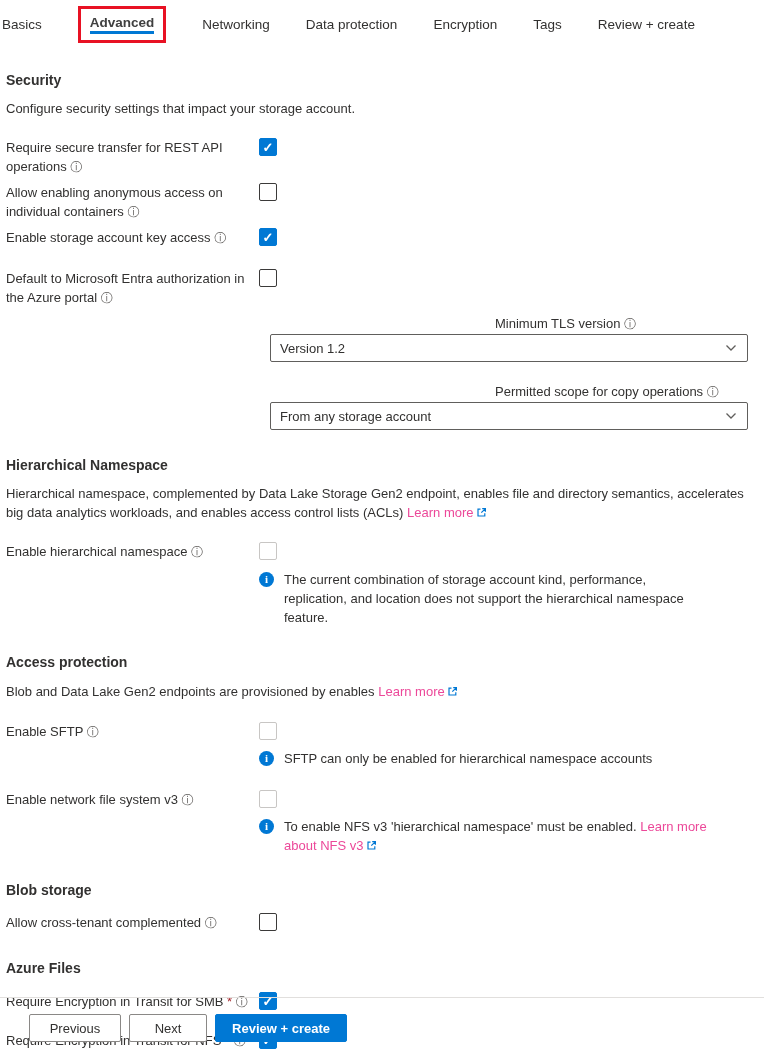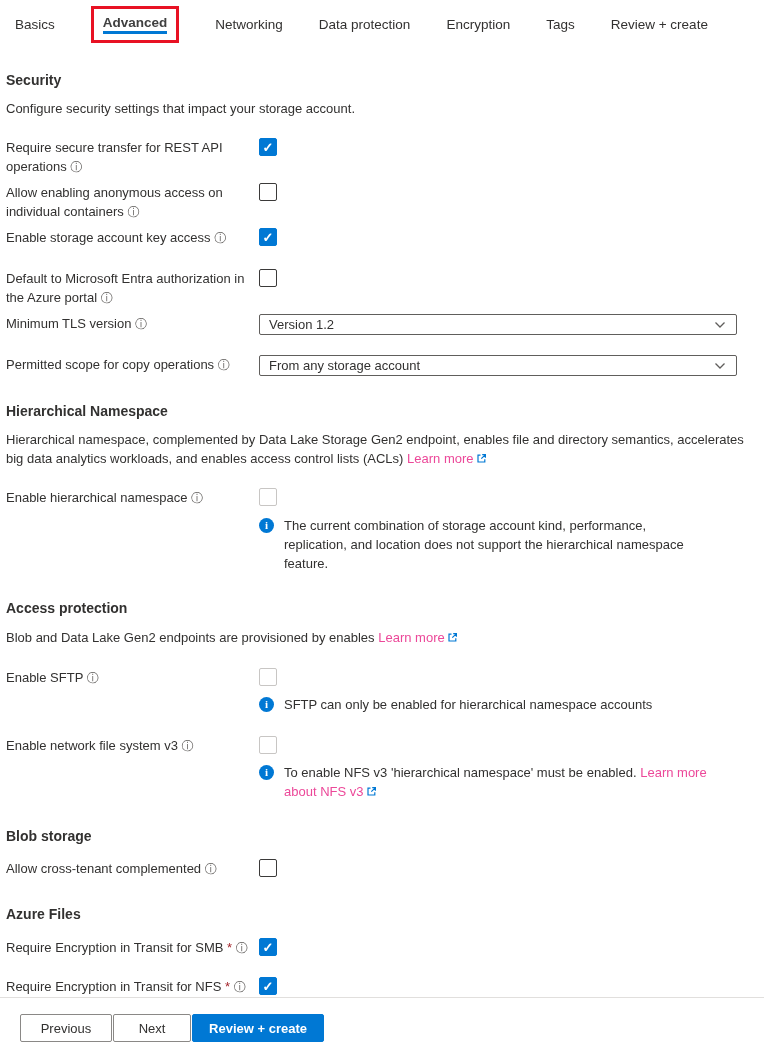--- a/index.html
+++ b/index.html
@@ -5,67 +5,67 @@
   * { box-sizing: border-box; }
   html, body { margin: 0; padding: 0; }
   body {
     width: 764px; height: 1050px; position: relative; overflow: hidden;
     background: #ffffff; color: #323130;
     font-family: "Liberation Sans", sans-serif; font-size: 13px;
   }
   .page { padding: 0 16px 0 6px; }
 
   
-  .tabs { display: flex; align-items: center; gap: 36px; height: 48px; padding-left: 15px; }
+  .tabs { display: flex; align-items: center; gap: 36px; height: 48px; padding-left: 2px; }
   .tab { font-size: 13.5px; color: #323130; white-space: nowrap; cursor: pointer; }
   .adv-box { border: 3px solid #e81123; padding: 6px 9px 10px; position: relative; }
   .tab.active { font-weight: 700; color: #404040; }
   .tab-underline { position: absolute; left: 9px; right: 9px; bottom: 6px; height: 3px; background: #0078d4; }
 
   
   .section-title { font-size: 14px; font-weight: 700; color: #323130; line-height: 16px; }
   .desc { line-height: 19px; max-width: 740px; }
   .row { display: flex; align-items: flex-start; }
-  .row-center { align-items: flex-start; }
+  .row-center { align-items: flex-end; flex-direction: column; }
   .lbl-cell { width: 253px; flex-shrink: 0; line-height: 19px; padding-right: 10px; }
   .tip { color: #605e5c; font-size: 12px; cursor: pointer; }
   .req { color: #a4262c; }
 
   
   .checkbox {
     width: 18px; height: 18px; border: 1px solid #3b3a39; border-radius: 2px;
     display: flex; align-items: center; justify-content: center; background: #fff; cursor: pointer;
     flex-shrink: 0;
   }
   .checkbox .check-glyph { display: none; color: #fff; font-size: 13px; font-weight: 700; line-height: 1; }
   .checkbox.checked { background: #0078d4; border-color: #0078d4; }
   .checkbox.checked .check-glyph { display: block; }
   .checkbox.disabled { border-color: #c8c6c4; cursor: default; }
 
   
   .dropdown {
-    width: 478px; height: 21px; border: 1px solid #605e5c; border-radius: 2px; background: #fff;
+    width: 478px; height: 28px; border: 1px solid #605e5c; border-radius: 2px; background: #fff;
     display: flex; align-items: center; justify-content: space-between; padding: 0 9px; cursor: pointer;
   }
   .dd-value { line-height: 1; }
 
   
   .info-msg { display: flex; gap: 10px; margin-left: 253px; max-width: 452px; line-height: 19px; }
   .info-badge {
     width: 15px; height: 15px; margin-top: 2px; border-radius: 50%; background: #0078d4; color: #fff;
     font-size: 11px; font-weight: 700; font-family: "Liberation Serif", serif;
     display: flex; align-items: center; justify-content: center; flex-shrink: 0;
   }
 
   .link { color: #ec4899; text-decoration: none; cursor: pointer; }
   .ext-icon { vertical-align: -1px; margin-left: 2px; }
 
   
   .footer { position: absolute; left: 0; right: 0; top: 997px; border-top: 1px solid #e1dfdd; }
-  .footer-buttons { display: flex; gap: 1px; padding: 16px 0 0 20px; }
+  .footer-buttons { display: flex; gap: 8px; padding: 16px 0 0 29px; }
   .btn {
     height: 28px; border: 1px solid #8a8886; border-radius: 2px; background: #fff;
     color: #323130; font-size: 13px; font-family: "Liberation Sans", sans-serif;
     display: flex; align-items: center; justify-content: center; cursor: pointer;
   }
   .btn-prev { width: 92px; }
   .btn-next { width: 78px; }
   .btn-primary { width: 132px; background: #0078d4; border-color: #0078d4; color: #fff; font-weight: 700; }
 </style>
 </head>

